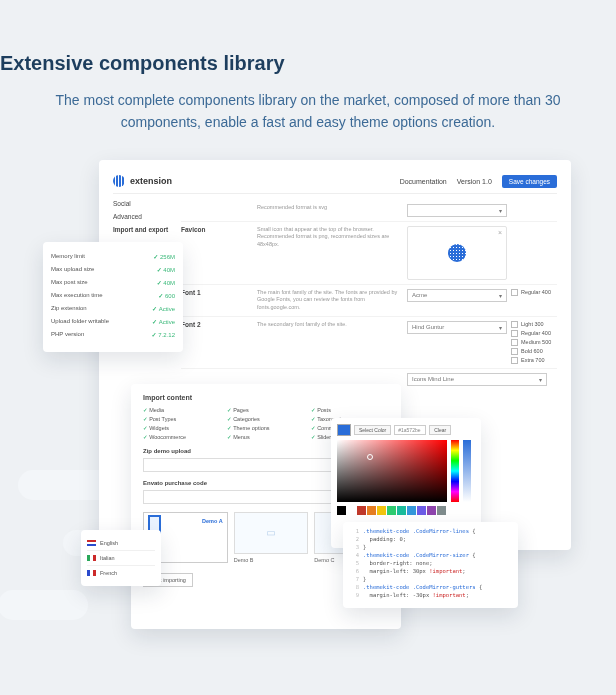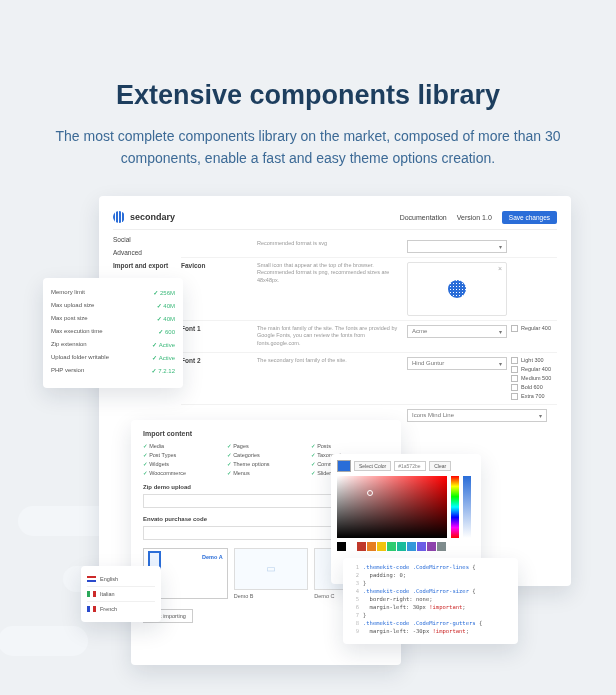--- a/index.html
+++ b/index.html
@@ -5,26 +5,24 @@
     * { margin: 0; padding: 0; box-sizing: border-box; }
     body {
       width: 616px;
       height: 695px;
       background: #eef1f4;
       font-family: -apple-system, BlinkMacSystemFont, "Segoe UI", Arial, sans-serif;
       overflow: hidden;
       position: relative;
     }
     .hero-title {
-      text-align: center;
       color: #1d3e5e;
       font-weight: 700;
-      font-size: 27px;
+      font-size: 20px;
       padding-top: 52px;
-      margin-top: 28px;
     }
     .hero-sub {
       text-align: center;
       color: #3c6a96;
       font-size: 14px;
       line-height: 1.6;
       padding: 14px 40px 0;
     }
     .canvas {
       position: relative;
@@ -145,21 +143,21 @@
 <div class="canvas">
 
   <div class="bubble b1"></div>
   <div class="bubble b2"></div>
   <div class="bubble b3"></div>
 
   <div class="panel main">
     <div class="main-header">
       <div class="brand">
         <span class="brand-icon"></span>
-        <span>secondary</span>
+        <span>extension</span>
       </div>
       <div class="hd-links">
         <span class="hd-link">Documentation</span>
         <span class="hd-link">Version 1.0</span>
         <span class="save-btn">Save changes</span>
       </div>
     </div>
     <div class="main-body">
       <div class="side">
         <span class="side-item">Social</span>

